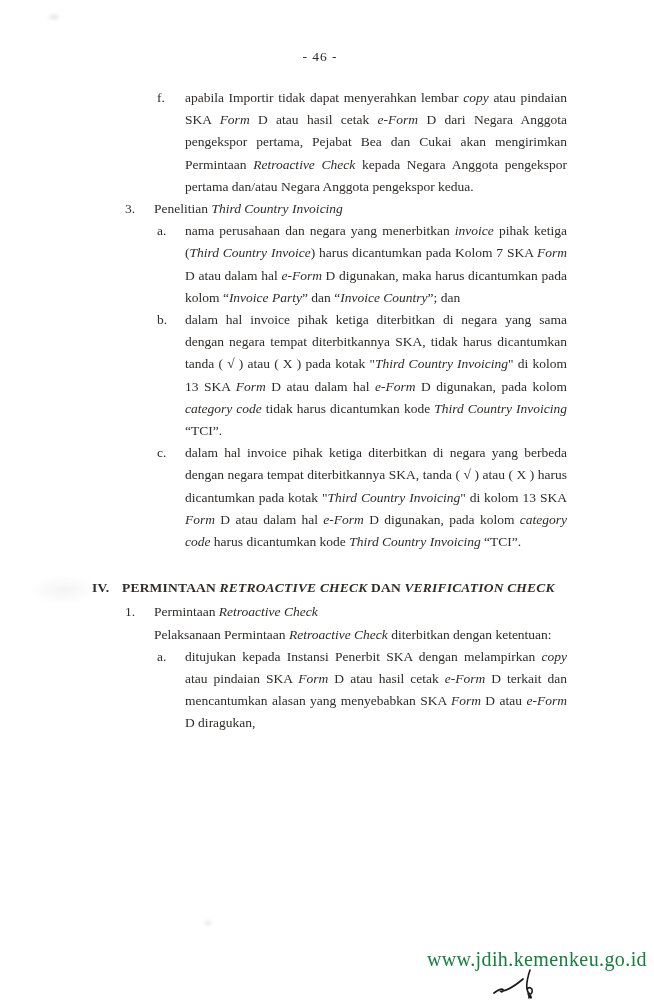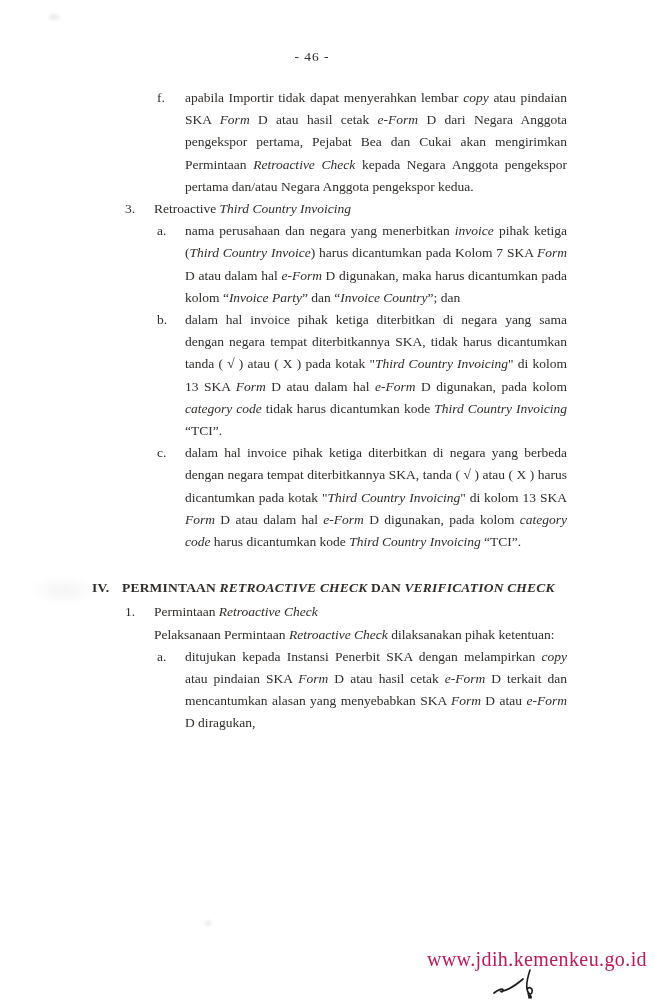--- a/index.html
+++ b/index.html
@@ -14,20 +14,21 @@
     overflow: hidden;
   }
   .page-number {
     position: absolute;
     top: 49px;
     left: 0;
     width: 624px;
     text-align: center;
     font-size: 13.5px;
     letter-spacing: 1px;
+    padding-left: 8px;
   }
   .doc {
     position: absolute;
     top: 87px;
     left: 0;
     width: 654px;
     font-size: 13.5px;
     line-height: 22.2px;
     text-align: justify;
   }
@@ -73,21 +74,21 @@
 
   <div class="page-number">- 46 -</div>
 
   <div class="doc">
       <div class="block lvl2">
         <span class="marker">f.</span>
         <div class="text"><span>apabila Importir tidak dapat menyerahkan lembar </span><span class="it">copy</span><span> atau pindaian SKA </span><span class="it">Form</span><span> D atau hasil cetak </span><span class="it">e-Form</span><span> D dari Negara Anggota pengekspor pertama, Pejabat Bea dan Cukai akan mengirimkan Permintaan </span><span class="it">Retroactive Check</span><span> kepada Negara Anggota pengekspor pertama dan/atau Negara Anggota pengekspor kedua.</span></div>
       </div>
       <div class="block lvl1">
         <span class="marker">3.</span>
-        <div class="text"><span>Retroactive </span><span class="it">Third Country Invoicing</span></div>
+        <div class="text"><span>Penelitian </span><span class="it">Third Country Invoicing</span></div>
       </div>
       <div class="block lvl2">
         <span class="marker">a.</span>
         <div class="text"><span>nama perusahaan dan negara yang menerbitkan </span><span class="it">invoice</span><span> pihak ketiga (</span><span class="it">Third Country Invoice</span><span>) harus dicantumkan pada Kolom 7 SKA </span><span class="it">Form</span><span> D atau dalam hal </span><span class="it">e-Form</span><span> D digunakan, maka harus dicantumkan pada kolom “</span><span class="it">Invoice Party</span><span>” dan “</span><span class="it">Invoice Country</span><span>”; dan</span></div>
       </div>
       <div class="block lvl2">
         <span class="marker">b.</span>
         <div class="text"><span>dalam hal invoice pihak ketiga diterbitkan di negara yang sama dengan negara tempat diterbitkannya SKA, tidak harus dicantumkan tanda ( √ ) atau ( X ) pada kotak "</span><span class="it">Third Country Invoicing</span><span>" di kolom 13 SKA </span><span class="it">Form</span><span> D atau dalam hal </span><span class="it">e-Form</span><span> D digunakan, pada kolom </span><span class="it">category code</span><span> tidak harus dicantumkan kode </span><span class="it">Third Country Invoicing</span><span> “TCI”.</span></div>
       </div>
       <div class="block lvl2">
@@ -96,33 +97,33 @@
       </div>
       <div class="block heading">
         <span class="marker">IV.</span>
         <div class="text"><span class="bd">PERMINTAAN </span><span class="it bd">RETROACTIVE CHECK</span><span class="bd"> DAN </span><span class="it bd">VERIFICATION CHECK</span></div>
       </div>
       <div class="block lvl1">
         <span class="marker">1.</span>
         <div class="text"><span>Permintaan </span><span class="it">Retroactive Check</span></div>
       </div>
       <div class="block lvl1">
-        <div class="text"><span>Pelaksanaan Permintaan </span><span class="it">Retroactive Check</span><span> dilaksanakan pihak ketentuan:</span></div>
+        <div class="text"><span>Pelaksanaan Permintaan </span><span class="it">Retroactive Check</span><span> diterbitkan dengan ketentuan:</span></div>
       </div>
       <div class="block lvl2">
         <span class="marker">a.</span>
         <div class="text"><span>ditujukan kepada Instansi Penerbit SKA dengan melampirkan </span><span class="it">copy</span><span> atau pindaian SKA </span><span class="it">Form</span><span> D atau hasil cetak </span><span class="it">e-Form</span><span> D terkait dan mencantumkan alasan yang menyebabkan SKA </span><span class="it">Form</span><span> D atau </span><span class="it">e-Form</span><span> D diragukan,</span></div>
       </div>
     </div>
 
   <div class="artifact a1"></div>
   <div class="artifact a2"></div>
   <div class="artifact a3"></div>
 
-  <a class="footer-url" href="#" style="color: #be185d; margin-left: 44px;">www.jdih.kemenkeu.go.id</a>
+  <a class="footer-url" href="#" style="color: #15803d; margin-left: 44px;">www.jdih.kemenkeu.go.id</a>
 
   <svg class="signature" width="52" height="32" viewBox="0 0 52 32">
     <path d="M2,24 C6,21 10,19.5 11,20.5 C12,21.5 10,23.5 9,22.5 C15,21.5 24,16 31,10" fill="none" stroke="#1b1b1b" stroke-width="1.7" stroke-linecap="round"></path>
     <path d="M38,1 C36,7 34,14 35,20 C35.8,24.8 39,27 40,23 C41,19 37,17 35,20.5" fill="none" stroke="#1b1b1b" stroke-width="1.6" stroke-linecap="round"></path>
     <path d="M36,25 C37.5,28.5 40,30.5 39,27.5 C38.2,25.2 36.2,25.8 37,29" fill="none" stroke="#1b1b1b" stroke-width="1.5" stroke-linecap="round"></path>
   </svg>
 
 </div>
 
 </body></html>

